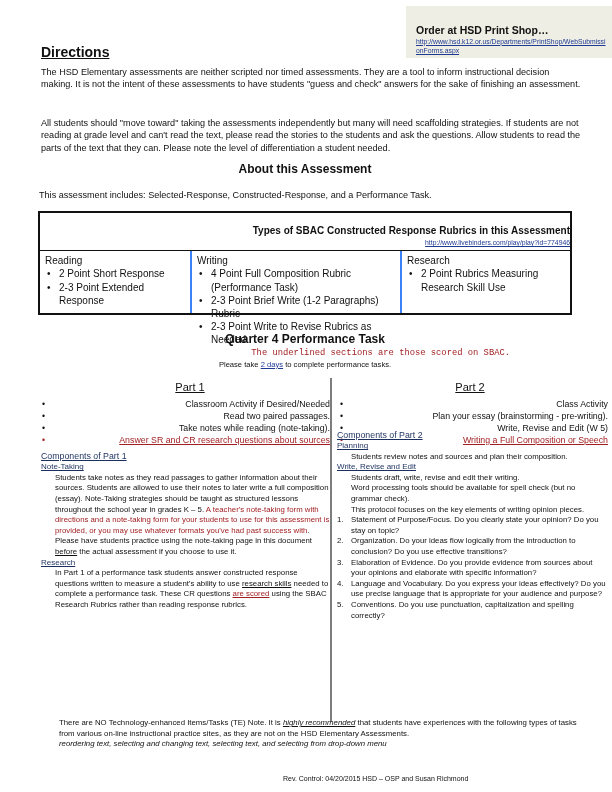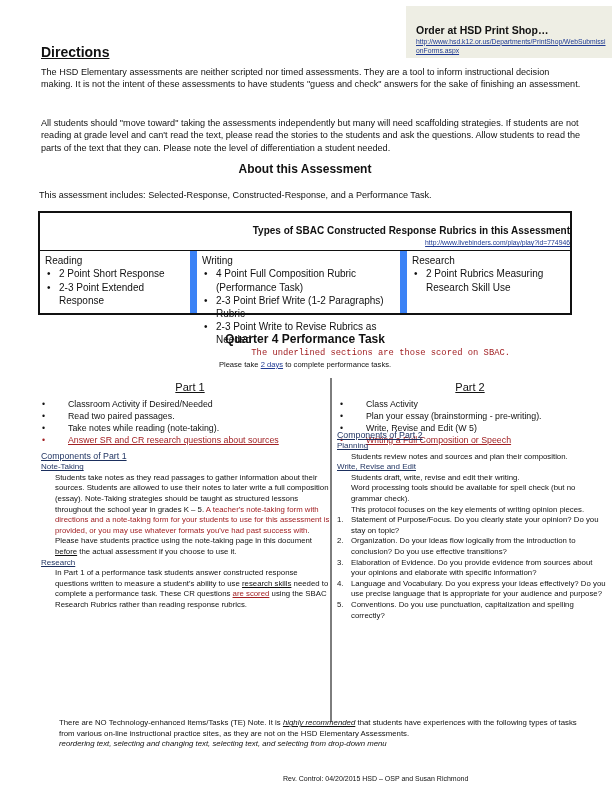--- a/index.html
+++ b/index.html
@@ -19,40 +19,40 @@
   #directions-p2 { left:41px; top:117px; width:540px; font-size:9.1px; line-height:1.36; }
   #about-heading { left:200px; top:162px; width:210px; text-align:center; font-size:12px; font-weight:bold; }
   #includes-text { left:39px; top:190px; font-size:9.1px; }
 
   #rubric-table { left:38px; top:211px; width:534px; border:2px solid #111; box-sizing:border-box; }
   #rubric-head { border-bottom:1px solid #111; text-align:right; padding:11px 0 2px; }
   #rubric-title { font-size:10px; font-weight:bold; display:block; }
   #rubric-link { font-size:6.8px; }
   #rubric-cols { display:flex; height:62px; }
   .rcol { padding:3px 5px; box-sizing:border-box; font-size:10px; line-height:1.32; }
-  .rcol + .rcol { border-left:7px solid #3b82f6; }
+  .rcol + .rcol { border-left:2px solid #3b82f6; }
   #col-reading { width:150px; }
   #col-writing { width:210px; }
   #col-research { flex:1; }
   .rcol ul { margin:0; padding:0 0 0 14px; list-style:none; }
   .rcol li { position:relative; }
   .rcol li::before { content:"•"; position:absolute; left:-12px; }
 
   #q4-heading { left:150px; top:332px; width:310px; text-align:center; font-size:12px; font-weight:bold; }
   #q4-sub { left:100px; top:348px; width:410px; text-align:right; font-size:8.8px;font-family:Liberation Mono, monospace; }
   #q4-note { left:100px; top:360px; width:410px; text-align:center; font-size:7.6px; }
 
   #divider { left:330px; top:378px; width:2px; height:344px; background:#7d7d7d; }
 
   .part-heading { font-size:11px; text-decoration:underline; text-align:center; }
   #part1-heading { left:150px; top:380px; width:80px; }
   #part2-heading { left:430px; top:380px; width:80px; }
 
   .bullets { margin:0; padding:0; list-style:none; font-size:8.8px; line-height:1.36; }
-  .bullets li { position:relative; padding-left:28px; }
+  .bullets li { position:relative; padding-left:28px;text-align:right; }
   .bullets li::before { content:"•"; position:absolute; left:2px; }
   #part1-bullets { left:40px; top:399px; width:290px; }
   #part2-bullets { left:338px; top:399px; width:270px; }
 
   .comp-heading { font-size:8.8px; font-weight:bold; }
   .sub-heading { font-size:8px; }
   .comp-text { font-size:7.8px; line-height:1.36; padding-left:14px; }
   #part1-comp { left:41px; top:451px; width:290px; }
   #part2-comp { left:337px; top:430px; width:270px; }
 

